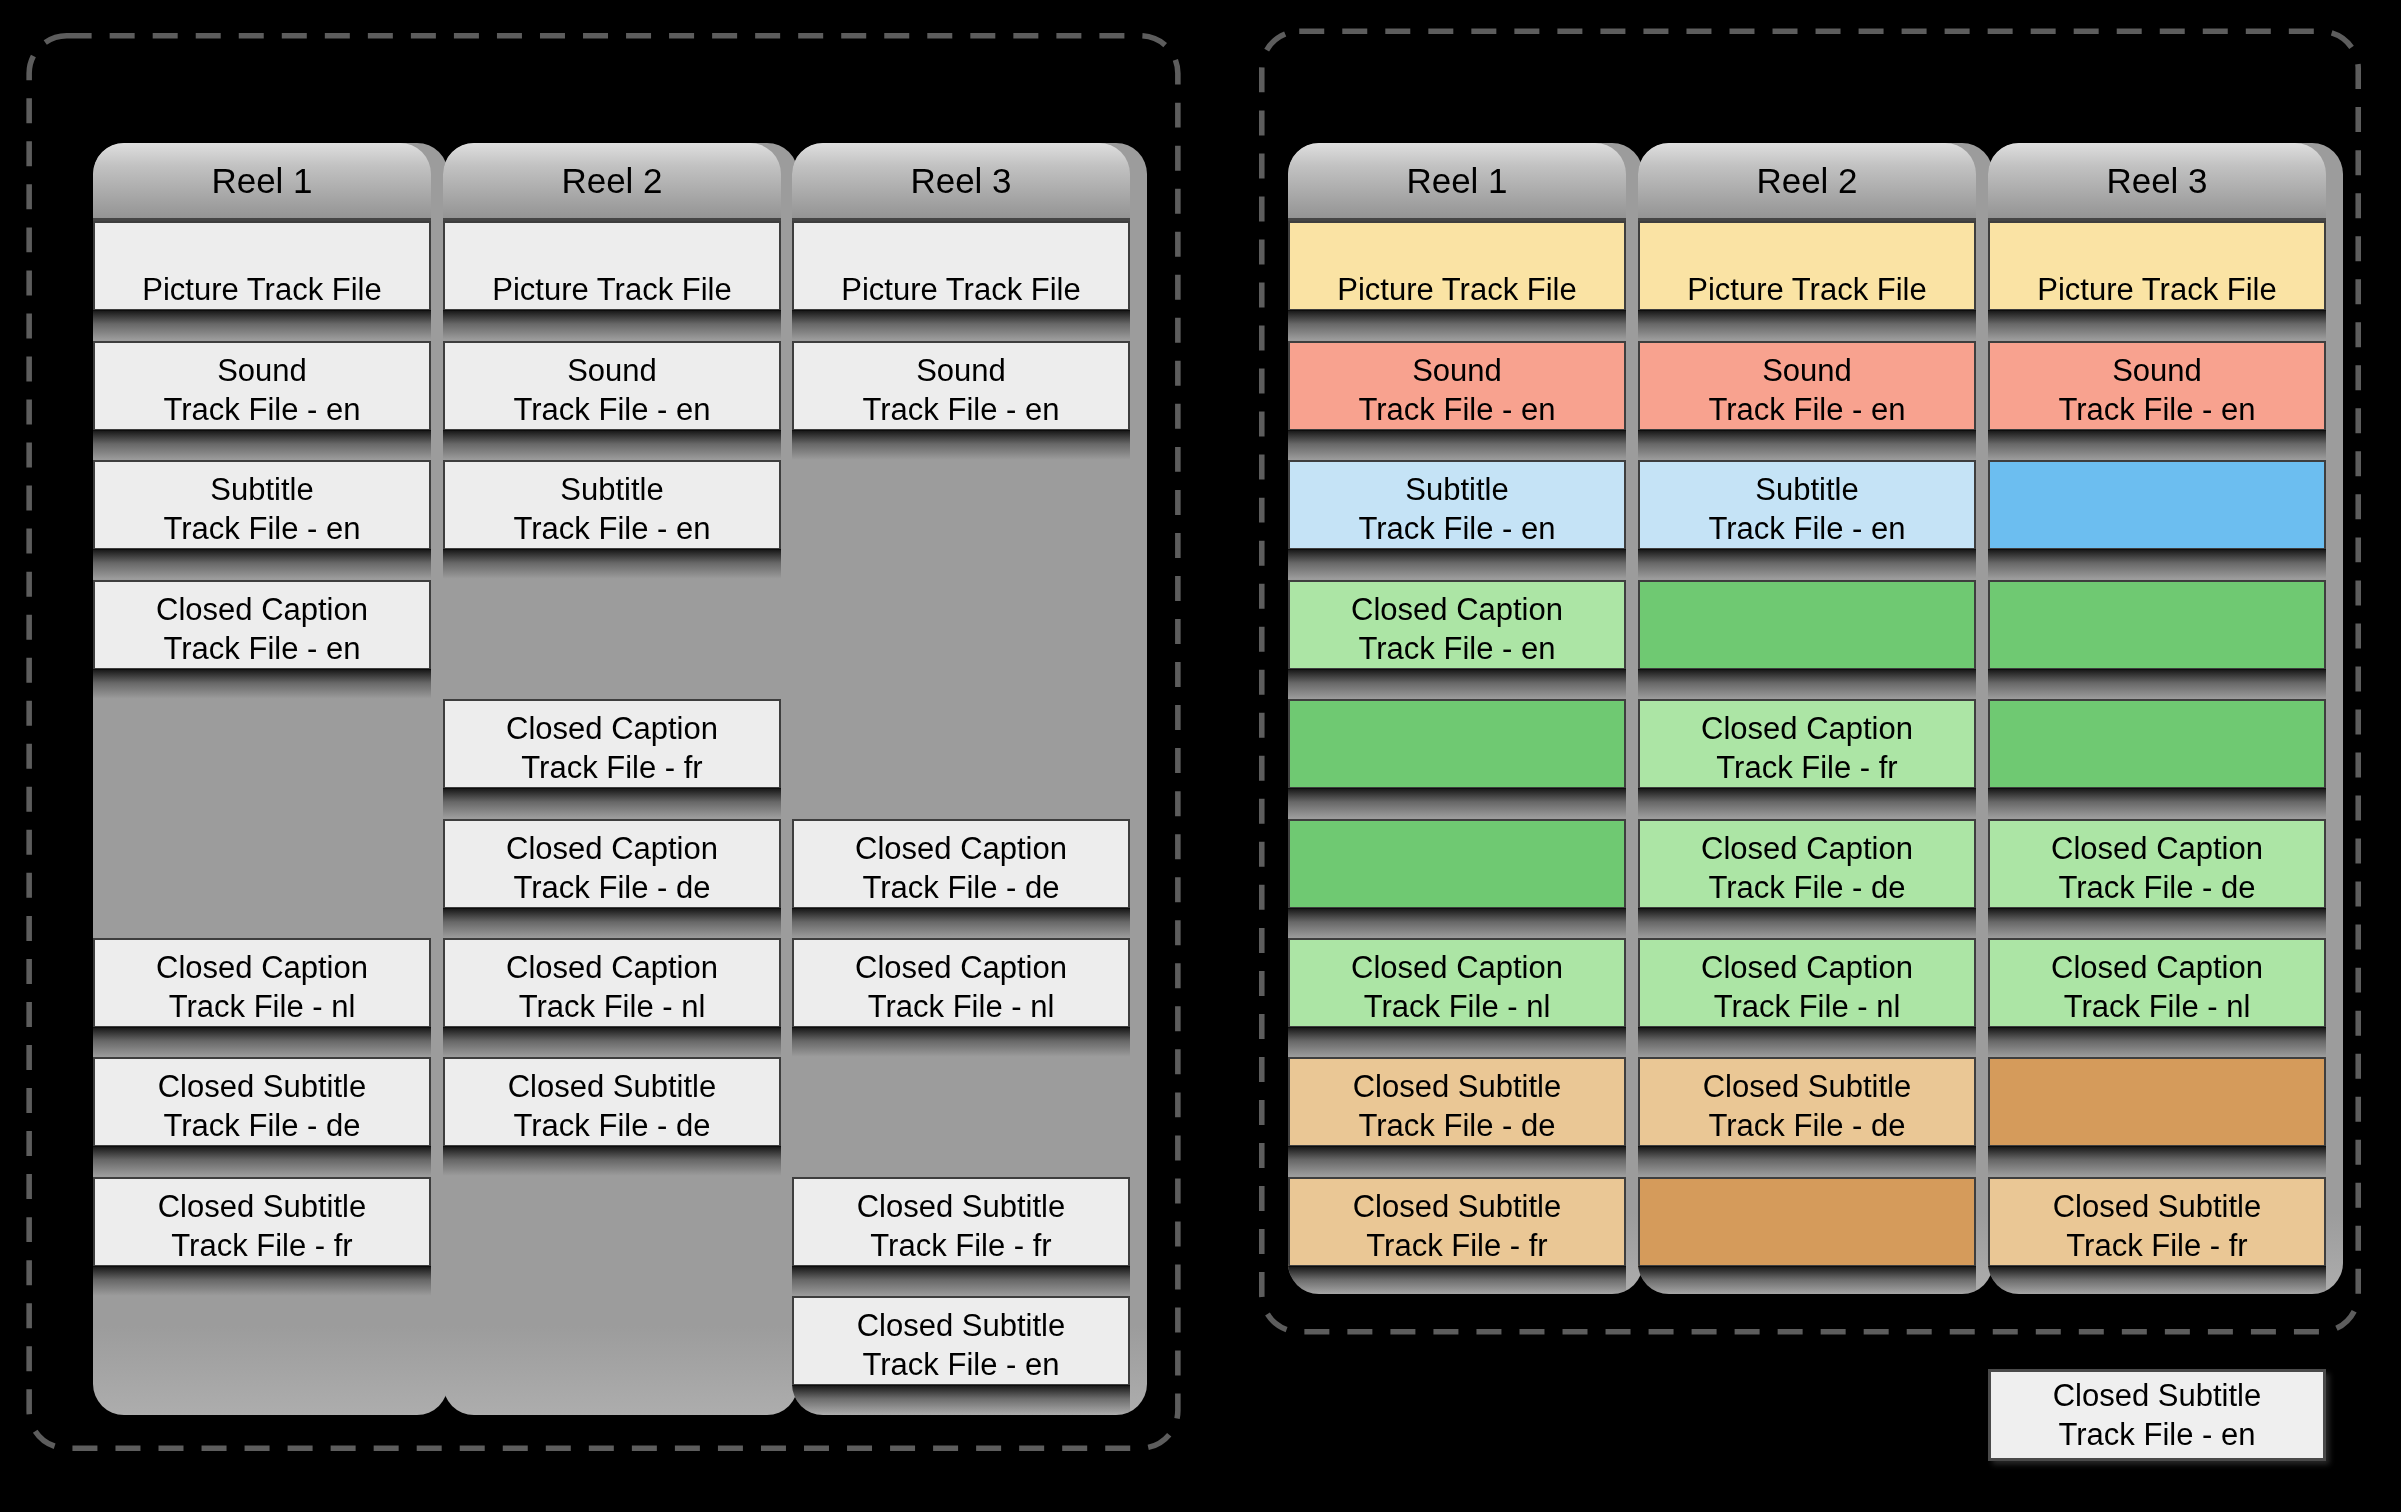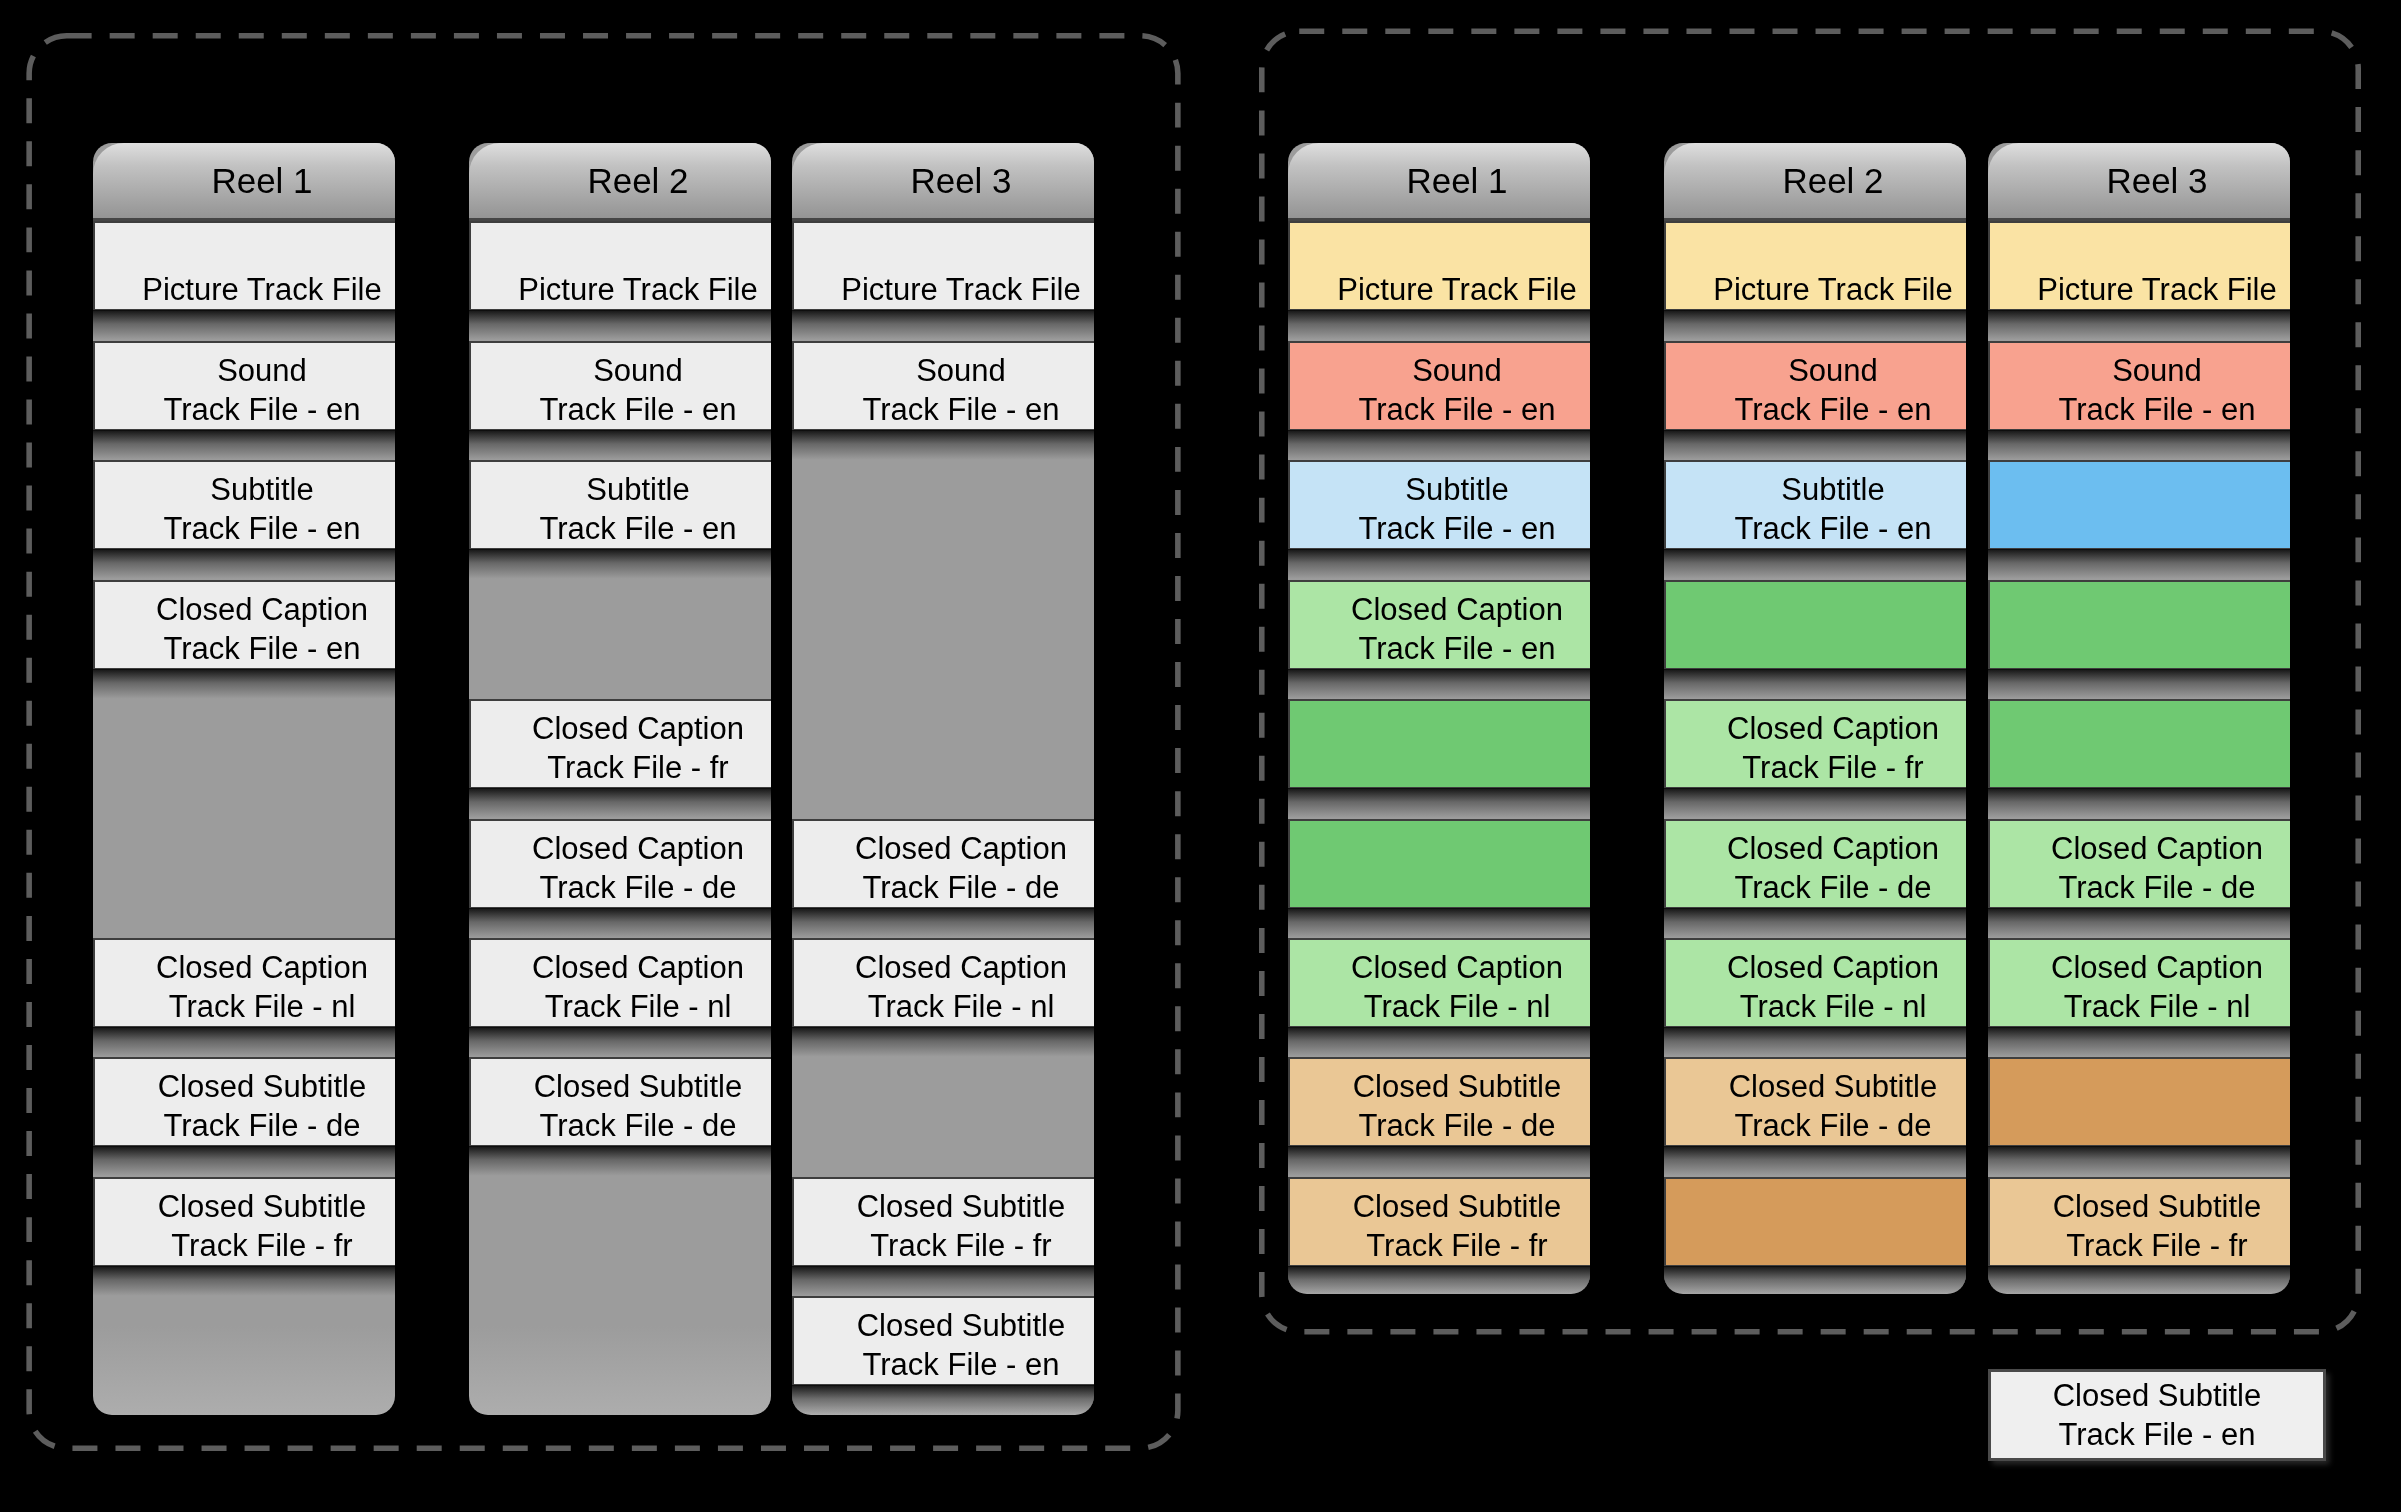--- a/index.html
+++ b/index.html
@@ -6,27 +6,27 @@
   body {
     width:2401px; height:1513px; position:relative; overflow:hidden;
     font-family:"Liberation Sans", sans-serif; color:#000;
   }
   .panel { position:absolute; }
   .panel svg.border { position:absolute; left:0; top:0; pointer-events:none; }
   #left-panel  { left:26px;   top:33px; width:1155px; height:1418px; }
   #right-panel { left:1259px; top:28px; width:1102px; height:1307px; }
 
   .col {
-    position:absolute; width:302px; overflow:hidden;
+    position:absolute; width:355px; overflow:hidden;
     background:linear-gradient(180deg,#9c9c9c 0%, #9c9c9c 93%, #adadad 100%);
-    border-radius:19px;
+    border-radius:31px;
   }
   #left-panel  .col { top:110px; height:1272px; }
   #right-panel .col { top:115px; height:1151px; }
-  .c1 { left:67px; }  .c2 { left:417px;margin-left:26px; }  .c3 { left:766px; }
+  .c1 { left:67px; }  .c2 { left:417px; }  .c3 { left:766px; }
   #right-panel .c1 { left:29px; } #right-panel .c2 { left:379px; } #right-panel .c3 { left:729px; }
 
   .hdr {
     position:absolute; top:0; left:0; width:338px; height:78px; box-sizing:border-box;
     border-radius:31px 31px 0 0;
     background:linear-gradient(180deg,#dfdfdf 0%, #c2c2c2 30%, #949494 100%);
     border-bottom:3.5px solid #454545;
     display:flex; align-items:center; justify-content:center;
     font-size:35px;
   }

